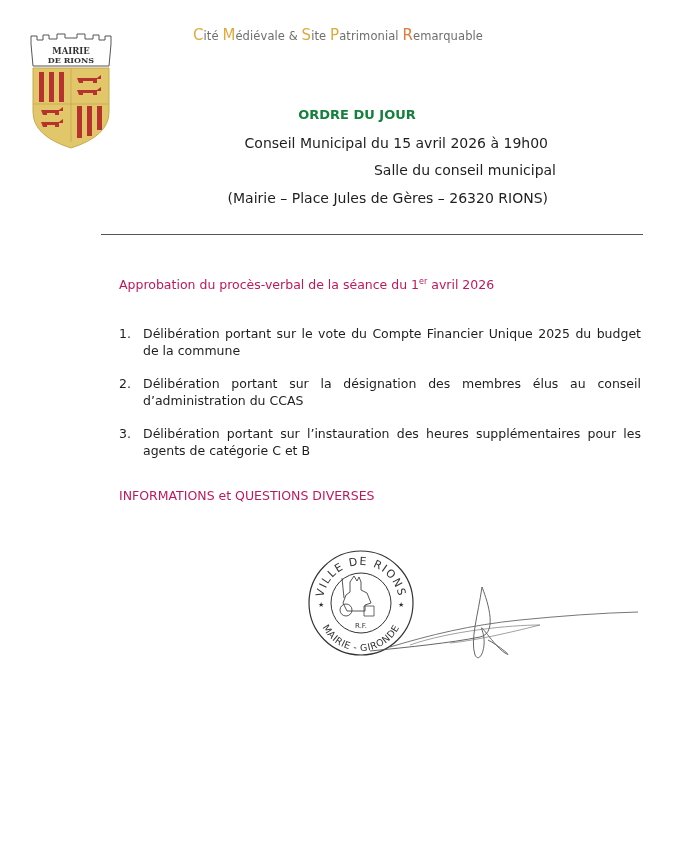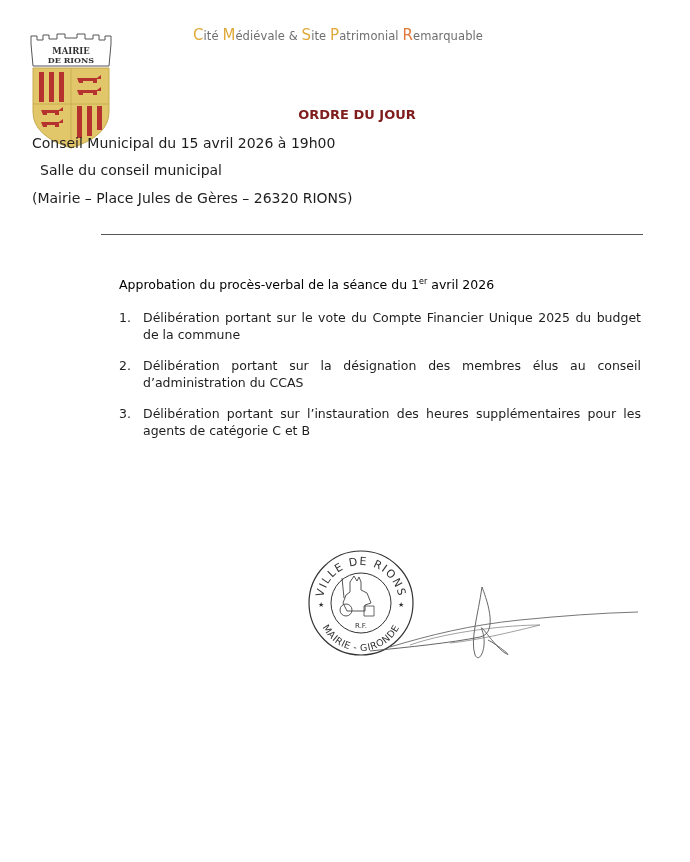--- a/index.html
+++ b/index.html
@@ -52,28 +52,28 @@
     .tagline .init.r { color: #e07a3a; }
 
     
     .title {
       position: absolute;
       left: 0; width: 690px;
       top: 107px;
       text-align: center;
       font-size: 13px;
       font-weight: bold;
-      color: #7f1d1d;
+      color: #15803d;
       padding-left: 24px;
       box-sizing: border-box;
     }
     .subline {
       position: absolute;
-      left: 8px; width: 548px;
-      text-align: left;
+      left: 0; width: 548px;
+      text-align: right;
       font-size: 14px;
       color: #1e1e1e;
       padding-left: 24px;
       box-sizing: border-box;
       white-space: nowrap;
     }
     .sub1 { top: 135px; }
     .sub2 { top: 162px; margin-left: 8px; }
     .sub3 { top: 190px; }
 
@@ -84,21 +84,21 @@
       width: 542px;
       height: 0;
       border-top: 1.2px solid #555555;
     }
 
     .body-text {
       position: absolute;
       left: 119px;
       width: 522px;
       font-size: 12.5px;
-      color: #000000;
+      color: #be185d;
       line-height: 17px;
     }
     .approval { top: 276px; white-space: nowrap; }
     .approval sup { font-size: 8px; vertical-align: 5px; line-height: 0; }
 
     .agenda-list {
       position: absolute;
       left: 119px;
       top: 309px;
       width: 522px;
@@ -117,20 +117,21 @@
     }
     .agenda-item .num {
       position: absolute;
       left: 0;
       top: 0;
     }
     .agenda-item .txt {
       display: block;
       text-align: justify;
       text-align-last: left;
+      margin-top: 16px;
     }
     .info { top: 487px; white-space: nowrap; }
 
     
     .stamp {
       position: absolute;
       left: 306px;
       top: 548px;
       width: 110px;
       height: 110px;
@@ -200,20 +201,21 @@
     <li class="agenda-item">
       <span class="num">2.</span>
       <span class="txt">Délibération portant sur la désignation des membres élus au conseil d’administration du CCAS</span>
     </li>
     <li class="agenda-item">
       <span class="num">3.</span>
       <span class="txt">Délibération portant sur l’instauration des heures supplémentaires pour les agents de catégorie C et B</span>
     </li>
   </ol>
 
+  <div class="body-text info">INFORMATIONS et QUESTIONS DIVERSES</div>
 
   <div class="stamp">
     <svg viewBox="0 0 110 110" xmlns="http://www.w3.org/2000/svg">
       <defs>
         <path id="topArc" d="M 17 55 A 38 38 0 0 1 93 55"></path>
         <path id="botArc" d="M 12 60 A 43 43 0 0 0 98 60"></path>
       </defs>
       <circle cx="55" cy="55" r="52" fill="none" stroke="#333" stroke-width="1.2"></circle>
       <circle cx="55" cy="55" r="30" fill="none" stroke="#333" stroke-width="1"></circle>
       <text font-family="DejaVu Sans, sans-serif" font-size="11" fill="#333" letter-spacing="1.5">

